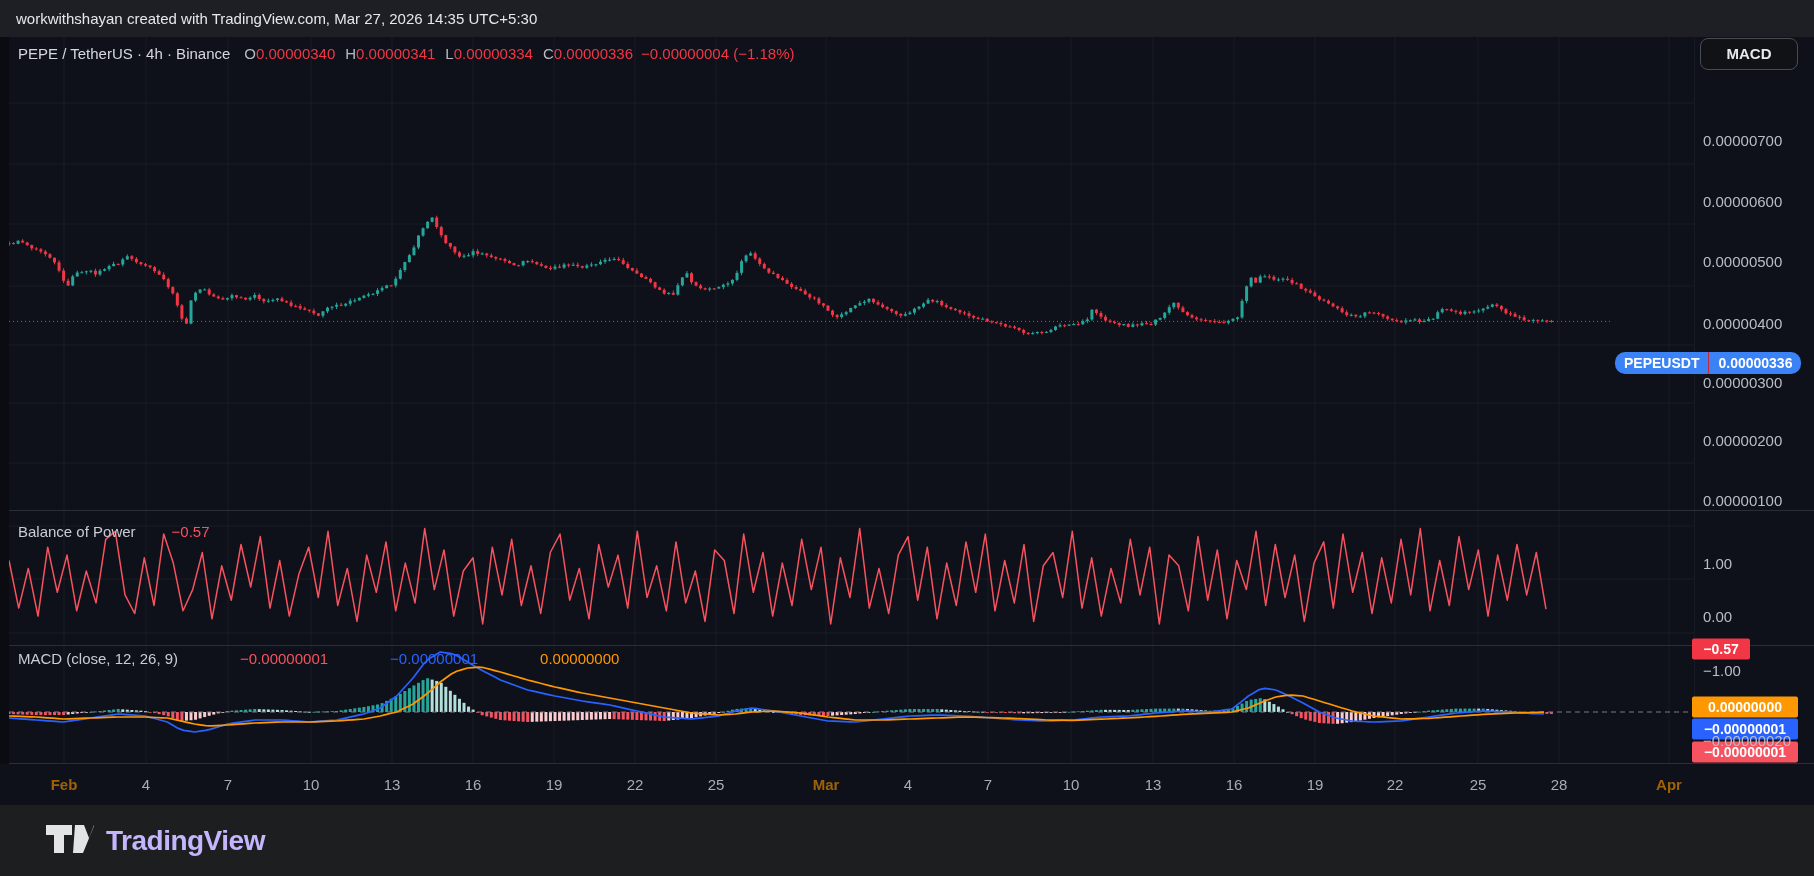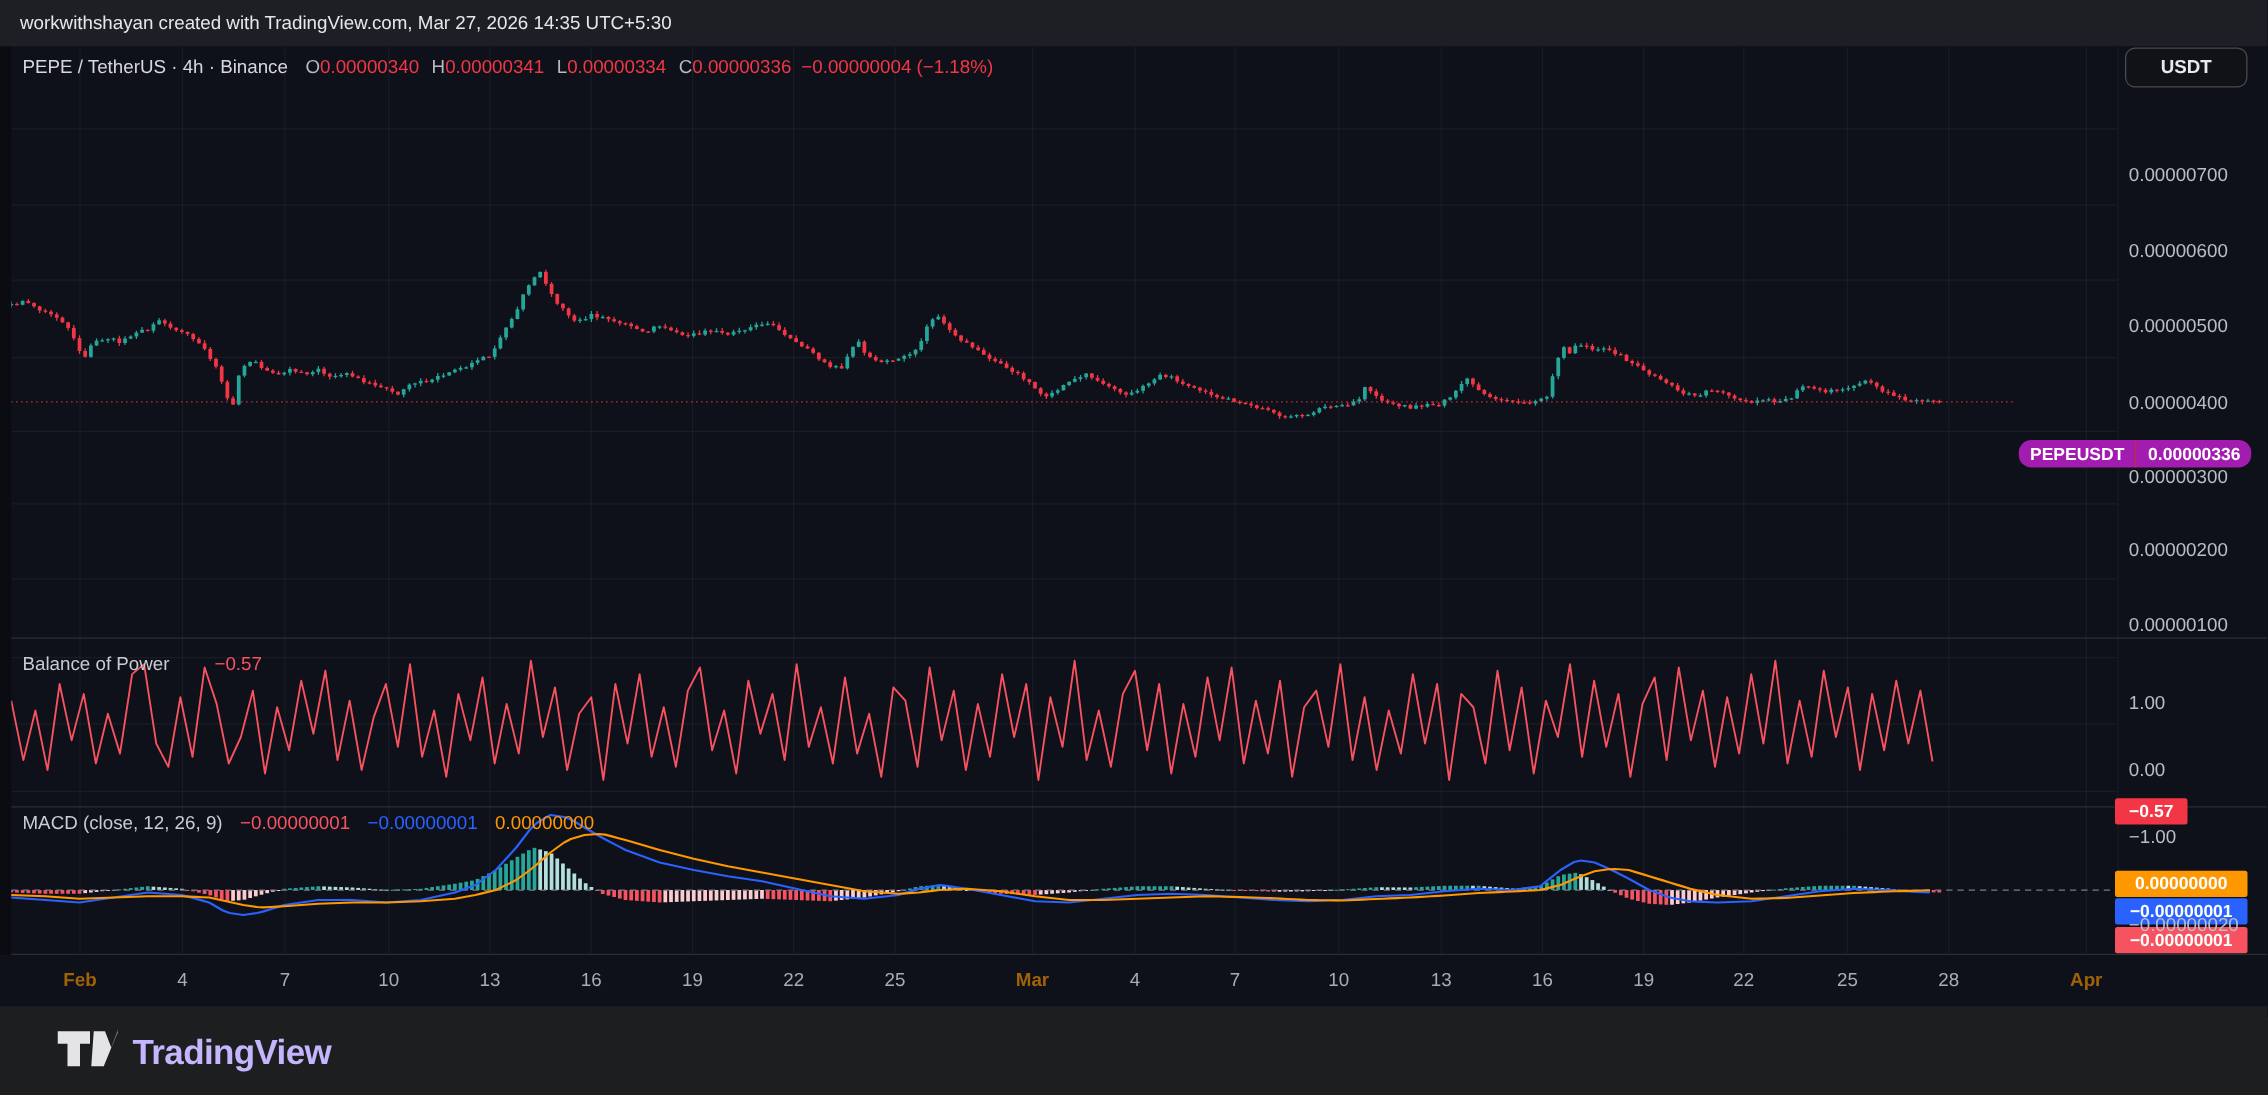--- a/index.html
+++ b/index.html
@@ -23,21 +23,21 @@
   .usdt-btn { position:absolute; left:1700px; top:1px; width:98px; height:32px;
     background:#101216; border:1px solid #474b55; border-radius:8px;
     color:#e8e9ec; font-size:15px; font-weight:bold; text-align:center;
     line-height:30px; z-index:4; cursor:pointer; }
   .axis-label { position:absolute; left:1703px; color:#b9bdc7; font-size:15px;
     transform:translateY(-50%); }
   .badge { position:absolute; left:1692px; width:106px; height:21px;
     color:#fff; font-size:14px; font-weight:bold; text-align:center;
     line-height:21px; border-radius:2px; transform:translateY(-50%); }
   .last-price-badge { position:absolute; top:315px; left:1615px; height:22px;
-    display:flex; background:#a21caf; border-radius:10px; color:#fff;
+    display:flex; background:#3b82f6; border-radius:10px; color:#fff;
     font-size:14px; font-weight:bold; line-height:22px; z-index:3; }
   .lpb-sym { padding:0 9px; border-right:1px solid #c42a38; }
   .lpb-price { padding:0 9px; }
   .tick-label { position:absolute; top:776px; transform:translateX(-50%);
     color:#a9acb4; font-size:15px; }
   .tick-label.major { color:#a16207; font-weight:bold; }
   .pane-title-row { display:flex; font-size:15px; }
   .pane-title { color:#c9ccd2; }
   .footer { position:absolute; left:0; top:805px; width:1814px; height:71px;
     background:#1d1e20; z-index:5; }
@@ -1131,21 +1131,21 @@
       <span class="ohlc-letter">L</span>
       <span class="val-red">0.00000334</span>
     </span>
     <span class="ohlc-group gap8" style="margin-left:10px;">
       <span class="ohlc-letter">C</span>
       <span class="val-red">0.00000336</span>
     </span>
     <span class="val-red gap8">−0.00000004 (−1.18%)</span>
   </div>
 
-  <button class="usdt-btn">USDT</button>
+  <button class="usdt-btn">MACD</button>
 
   <div>
 
   <div class="overlay axis-label" style="top: 103px;">0.00000700</div>
       <div class="overlay axis-label" style="top: 164px;">0.00000600</div>
       <div class="overlay axis-label" style="top: 224px;">0.00000500</div>
       <div class="overlay axis-label" style="top: 286px;">0.00000400</div>
       <div class="overlay axis-label" style="top: 345px;">0.00000300</div>
       <div class="overlay axis-label" style="top: 403px;">0.00000200</div>
       <div class="overlay axis-label" style="top: 463px;">0.00000100</div>
@@ -1165,21 +1165,21 @@
 
   <div class="overlay axis-label" style="top: 526px;">1.00</div>
       <div class="overlay axis-label" style="top: 579px;">0.00</div>
       <div class="overlay axis-label" style="top: 633px;">−1.00</div>
     </div>
   <div>
 
   <div class="overlay badge" style="width: 58px; top: 612px; background: rgb(242, 54, 69);">−0.57</div>
     </div>
 
-  <div class="overlay pane-title-row" style="left:18px; top:613px;">
+  <div class="overlay pane-title-row" style="left:18px; top:613px;gap:48px;">
     <span class="pane-title">MACD (close, 12, 26, 9)</span>
     <span style="margin-left:14px;color:#f7525f;">−0.00000001</span>
     <span style="margin-left:14px;color:#2962ff;">−0.00000001</span>
     <span style="margin-left:14px;color:#ff9800;">0.00000000</span>
   </div>
 
   <div>
 
   <div class="overlay badge" style="top: 670px; background: rgb(255, 152, 0);">0.00000000</div>
       <div class="overlay badge" style="top: 692px; background: rgb(41, 98, 255);">−0.00000001</div>

